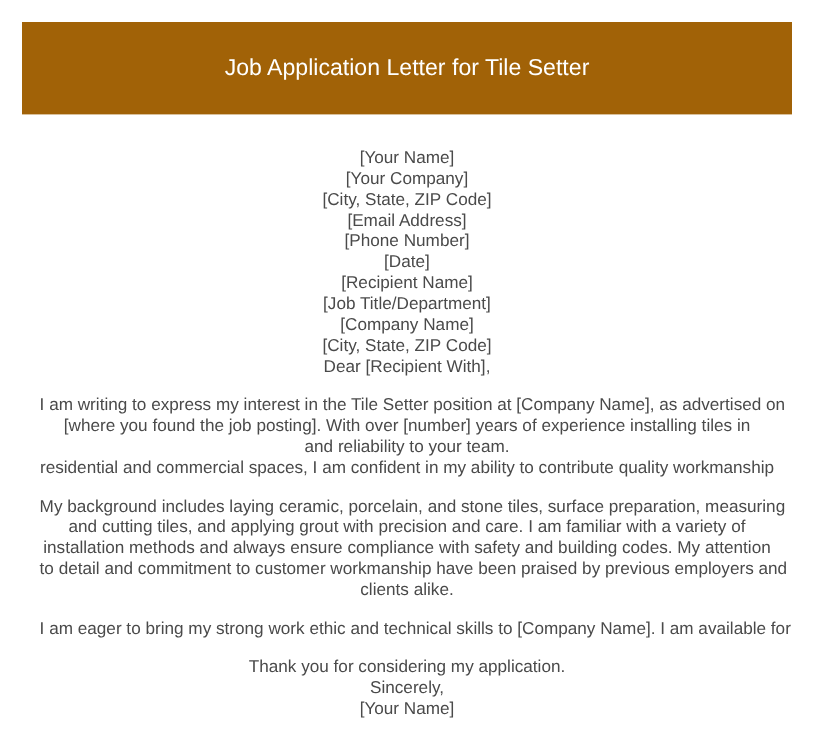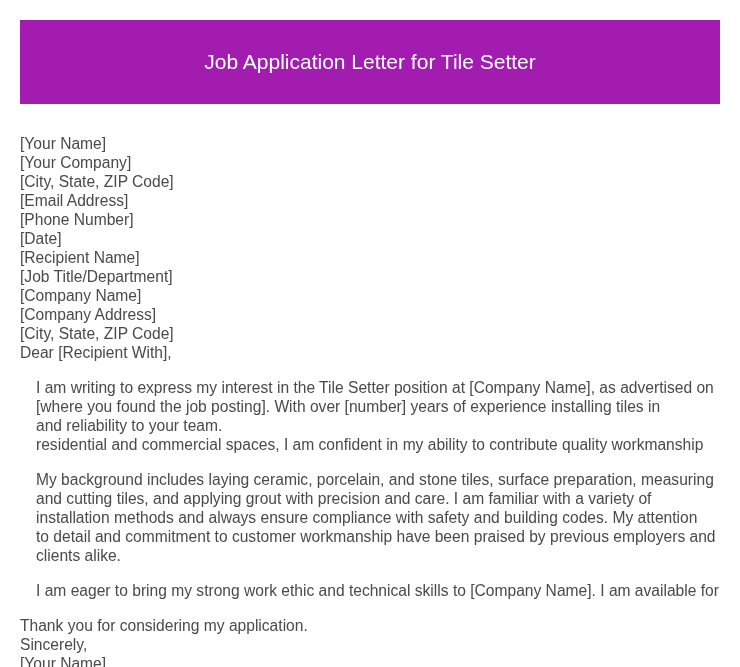--- a/index.html
+++ b/index.html
@@ -13,21 +13,21 @@
       position: relative;
       overflow: hidden;
       font-family: "Liberation Sans", "DejaVu Sans", sans-serif;
     }
     .header {
       position: absolute;
       left: 20px;
       top: 20px;
       width: 700px;
       height: 84px;
-      background: #a21caf;
+      background: #a16207;
       display: flex;
       align-items: center;
       justify-content: center;
     }
     .header-title {
       color: #ffffff;
       font-size: 21px;
       letter-spacing: 0px;
       font-weight: normal;
       margin: 0;
@@ -37,20 +37,21 @@
       left: 20px;
       top: 134px;
       width: 700px;
       color: #4a4a4a;
       font-size: 15.6px;
       line-height: 19px;
     }
     .line {
       display: block;
       white-space: nowrap;
+      text-align: center;
     }
     .para {
       display: block;
       margin: 16px;
     }
   </style>
 </head>
 <body>
 
 <div class="header">
@@ -63,21 +64,20 @@
     <span class="line">[Your Company]</span>
     <span class="line">[City, State, ZIP Code]</span>
     <span class="line">[Email Address]</span>
     <span class="line">[Phone Number]</span>
     <span class="line">[Date]</span>
   </div>
   <div>
     <span class="line">[Recipient Name]</span>
     <span class="line">[Job Title/Department]</span>
     <span class="line">[Company Name]</span>
-    <span class="line">[Company Address]</span>
     <span class="line">[City, State, ZIP Code]</span>
   </div>
   <span class="line">Dear [Recipient With],</span>
 
   <p class="para">
     <span class="line">I am writing to express my interest in the Tile Setter position at [Company Name], as advertised on</span>
     <span class="line">[where you found the job posting]. With over [number] years of experience installing tiles in</span>
     <span class="line">and reliability to your team.</span>
     <span class="line">residential and commercial spaces, I am confident in my ability to contribute quality workmanship</span>
   </p>

